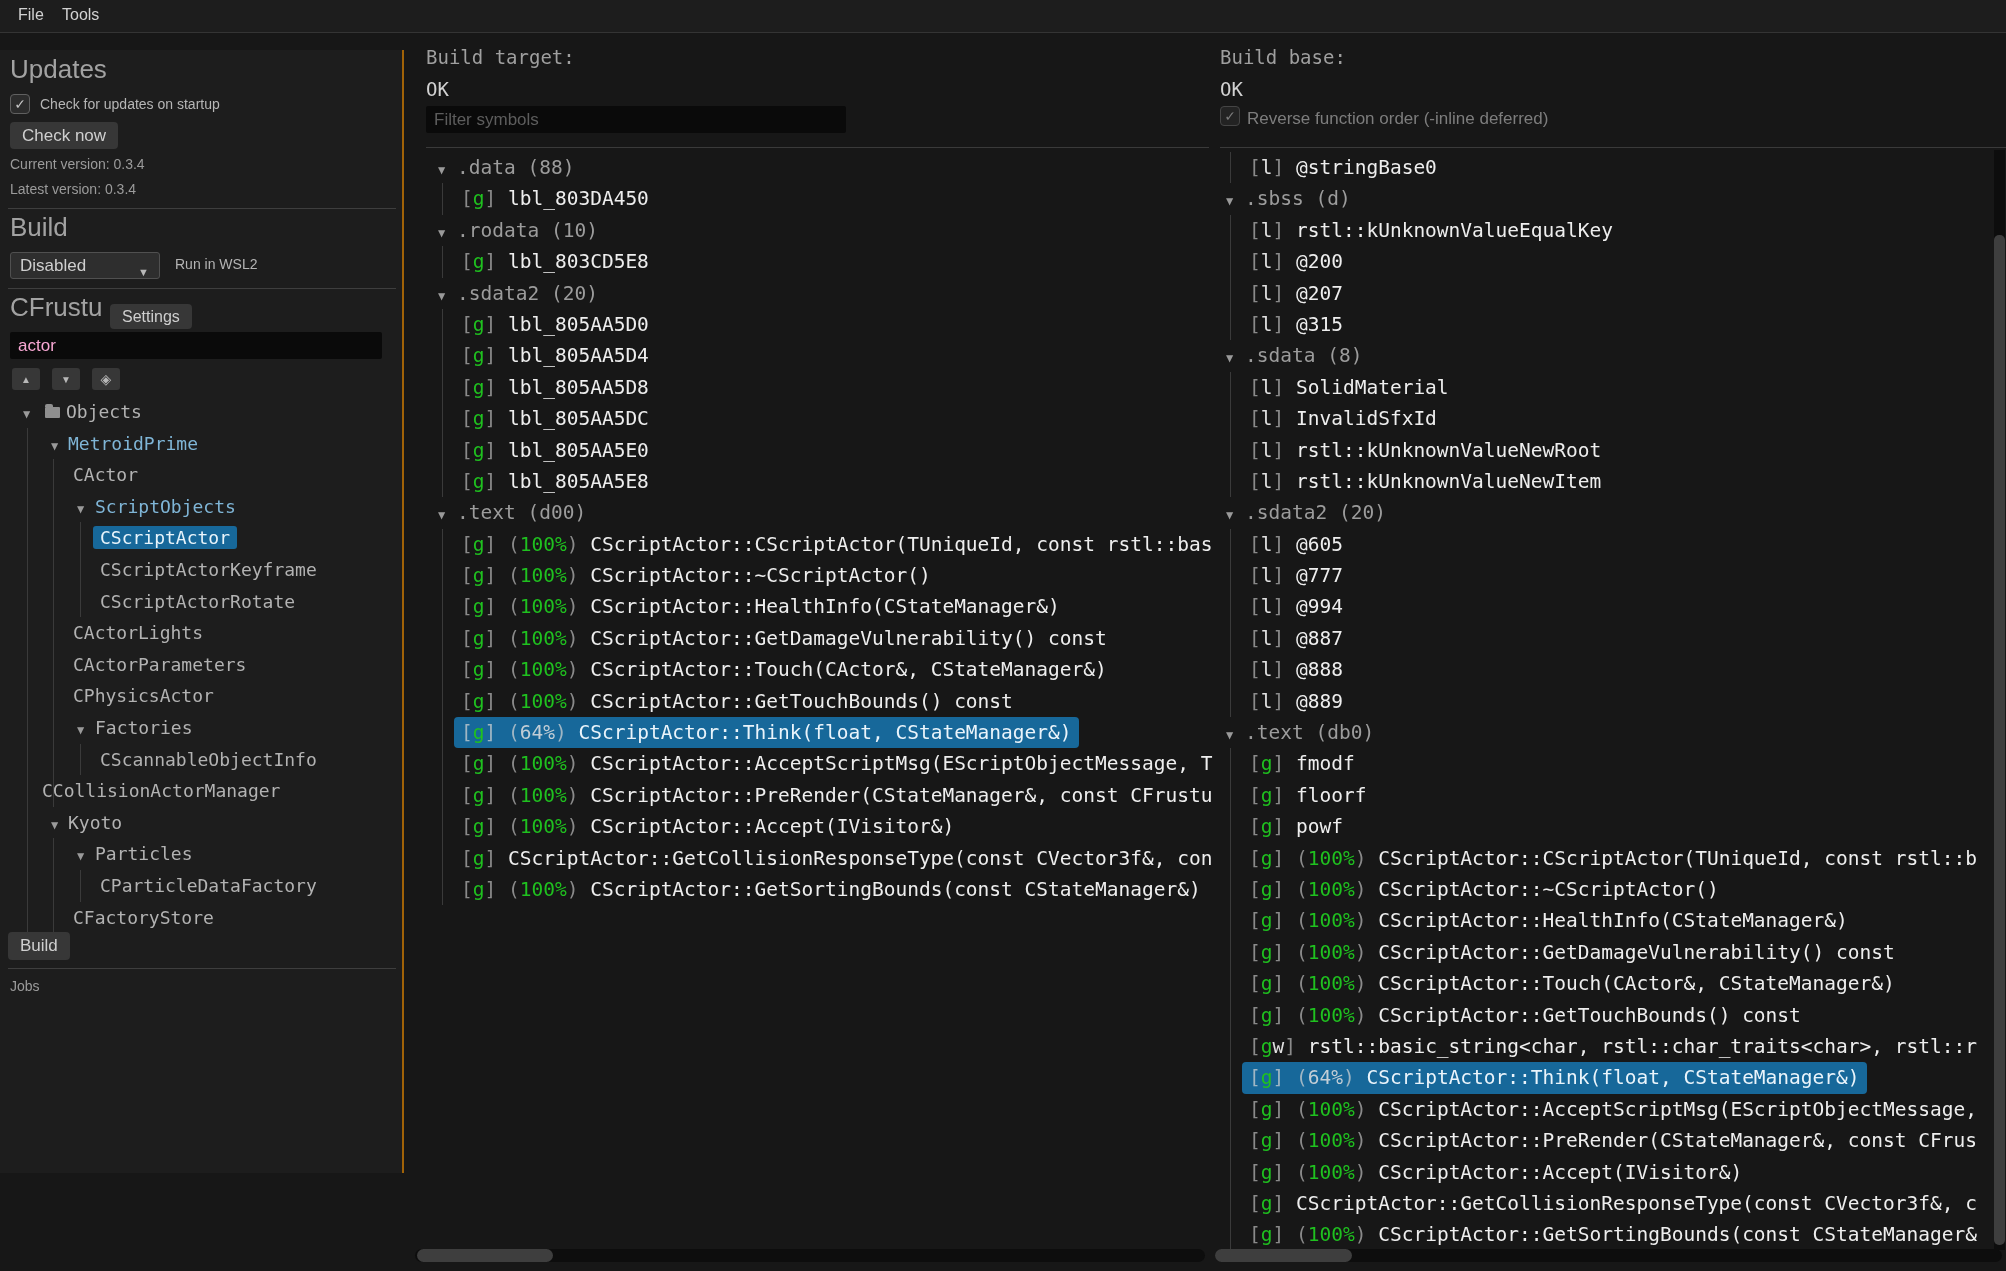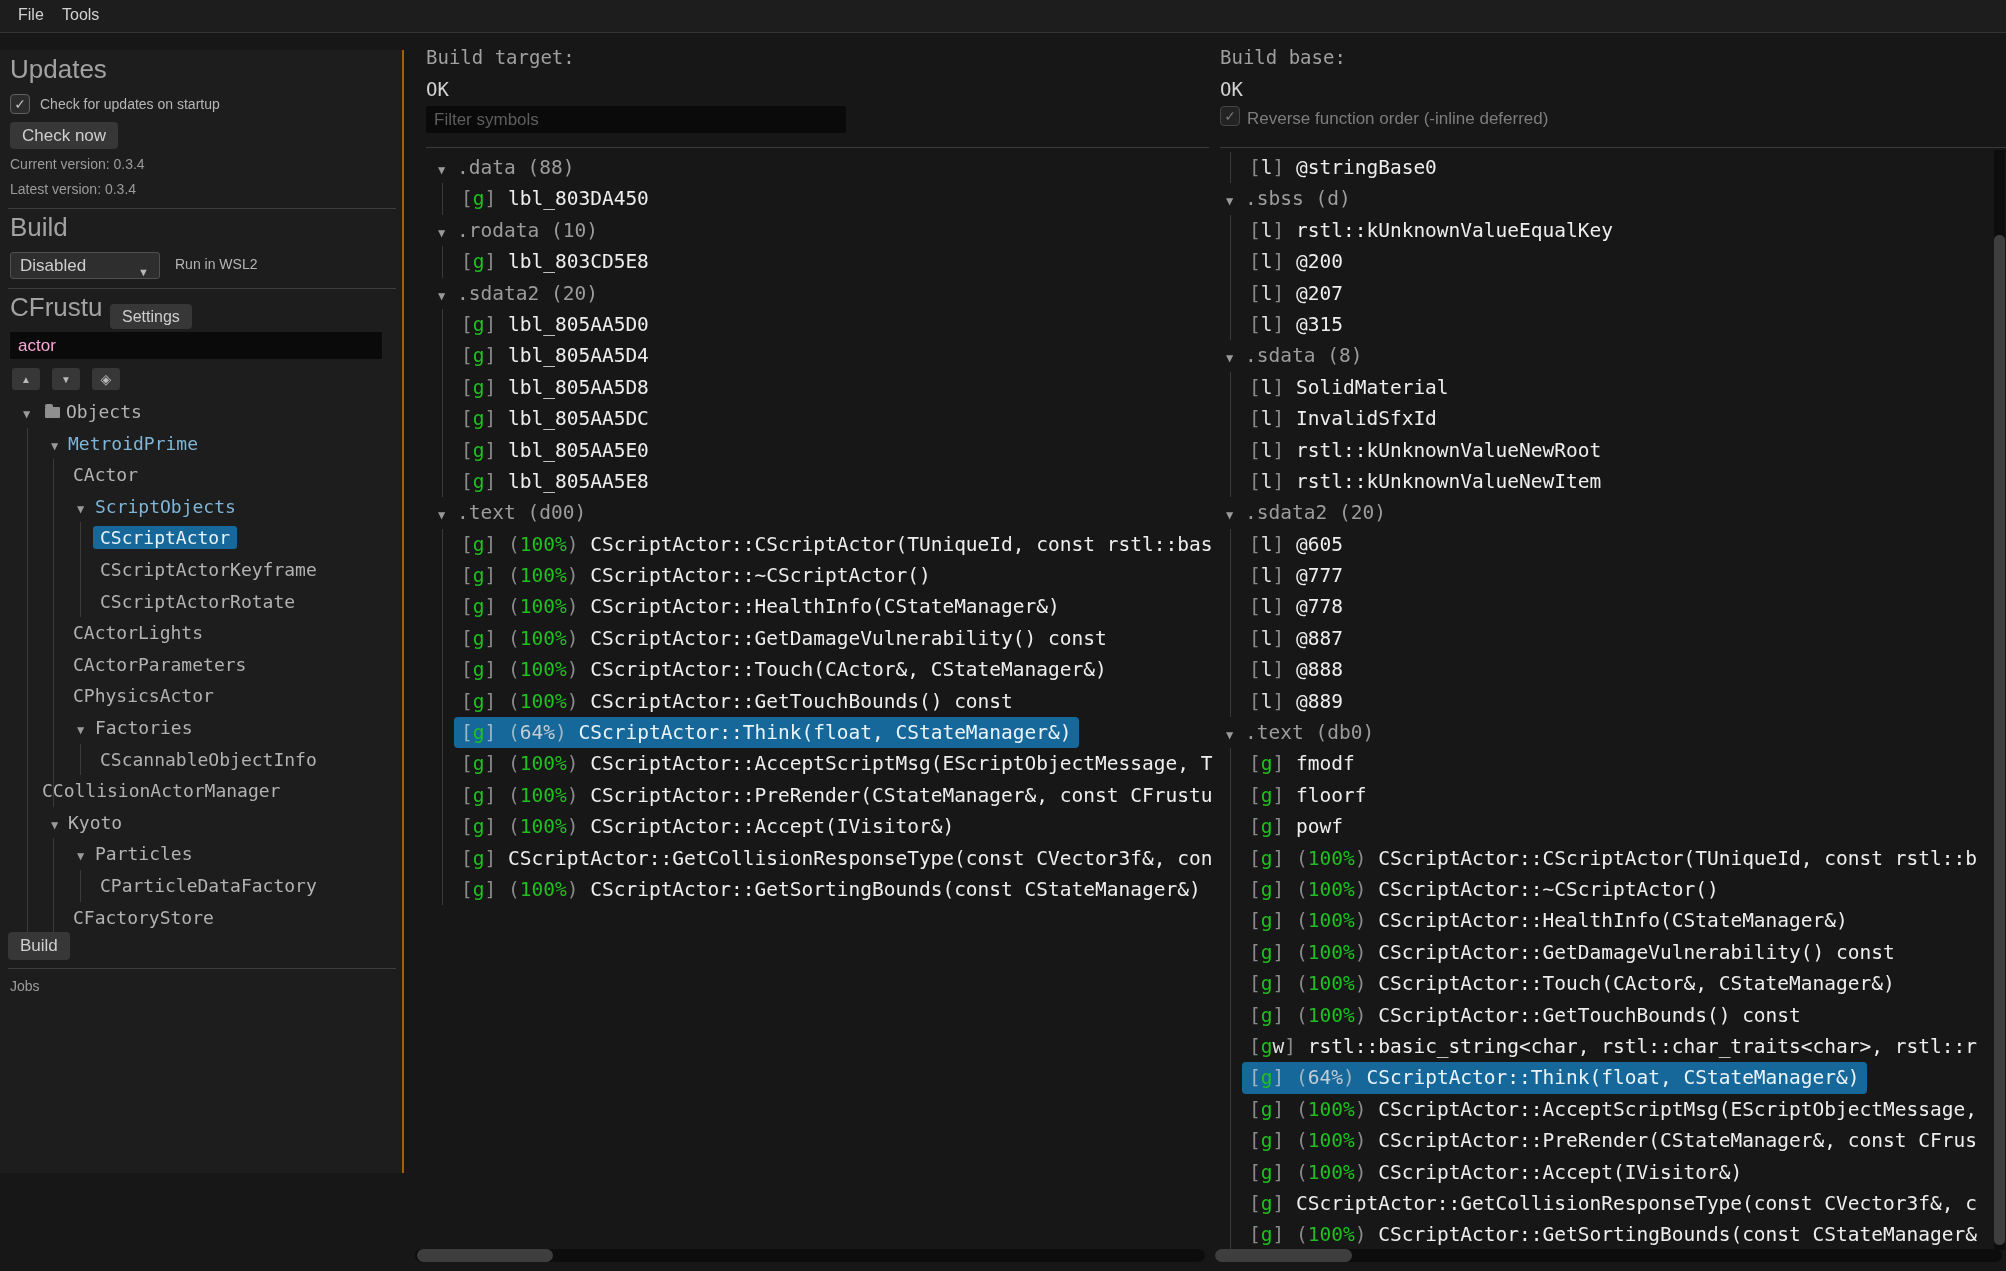--- a/index.html
+++ b/index.html
@@ -229,21 +229,21 @@
             <div class="srow"><span class="in"><span class="br">[</span><span class="fl">l</span><span class="br">] </span><span class="nm">InvalidSfxId</span></span></div>
             <div class="srow"><span class="in"><span class="br">[</span><span class="fl">l</span><span class="br">] </span><span class="nm">rstl::kUnknownValueNewRoot</span></span></div>
             <div class="srow"><span class="in"><span class="br">[</span><span class="fl">l</span><span class="br">] </span><span class="nm">rstl::kUnknownValueNewItem</span></span></div>
           </div>
         </div>
         <div class="sec">
           <div class="srow hdr"><span class="tri sec-tri"></span><span class="secname">.sdata2</span><span class="secsize"> (20)</span></div>
           <div class="kids">
             <div class="srow"><span class="in"><span class="br">[</span><span class="fl">l</span><span class="br">] </span><span class="nm">@605</span></span></div>
             <div class="srow"><span class="in"><span class="br">[</span><span class="fl">l</span><span class="br">] </span><span class="nm">@777</span></span></div>
-            <div class="srow"><span class="in"><span class="br">[</span><span class="fl">l</span><span class="br">] </span><span class="nm">@778</span></span></div>
+            <div class="srow"><span class="in"><span class="br">[</span><span class="fl">l</span><span class="br">] </span><span class="nm">@994</span></span></div>
             <div class="srow"><span class="in"><span class="br">[</span><span class="fl">l</span><span class="br">] </span><span class="nm">@887</span></span></div>
             <div class="srow"><span class="in"><span class="br">[</span><span class="fl">l</span><span class="br">] </span><span class="nm">@888</span></span></div>
             <div class="srow"><span class="in"><span class="br">[</span><span class="fl">l</span><span class="br">] </span><span class="nm">@889</span></span></div>
           </div>
         </div>
         <div class="sec">
           <div class="srow hdr"><span class="tri sec-tri"></span><span class="secname">.text</span><span class="secsize"> (db0)</span></div>
           <div class="kids">
             <div class="srow"><span class="in"><span class="br">[</span><span class="fg">g</span><span class="br">] </span><span class="nm">fmodf</span></span></div>
             <div class="srow"><span class="in"><span class="br">[</span><span class="fg">g</span><span class="br">] </span><span class="nm">floorf</span></span></div>

